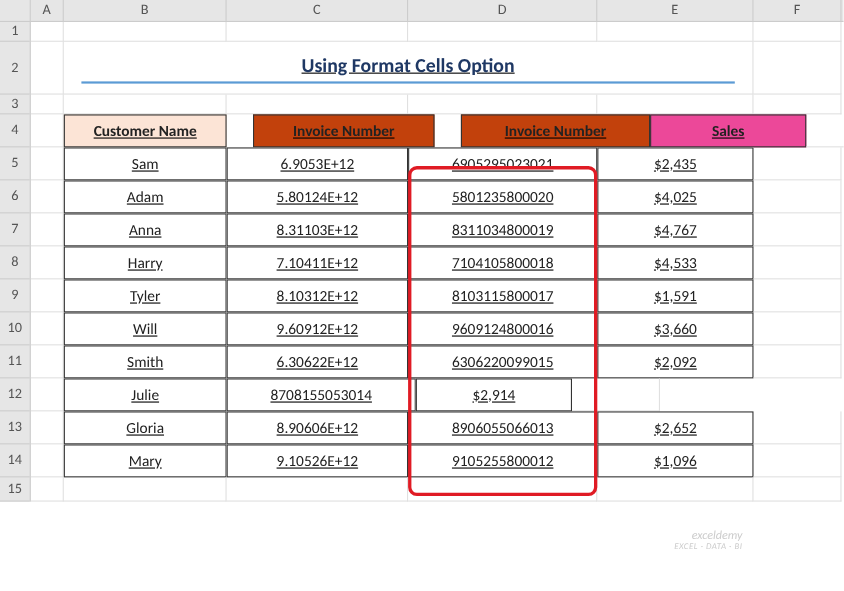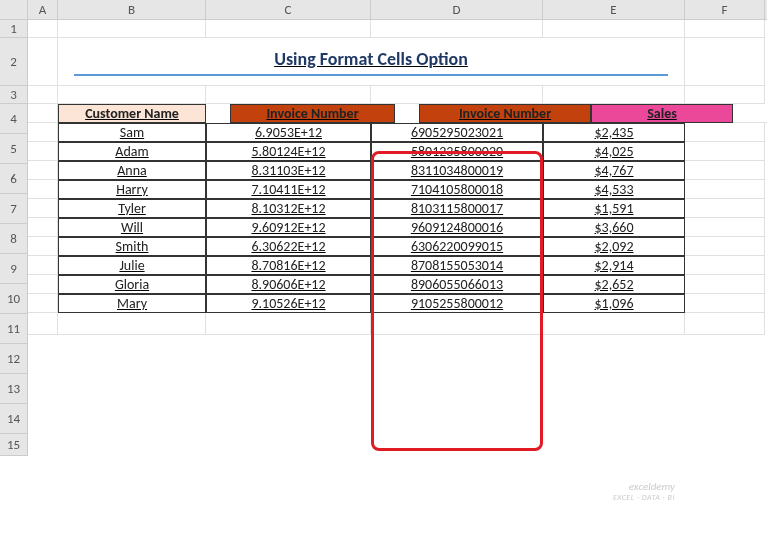--- a/index.html
+++ b/index.html
@@ -69,21 +69,21 @@
     .grid {
       position: absolute;
       top: 20px; left: 28px; right: 0; bottom: 0; text-decoration: underline;
     }
     .grid-row {
       display: flex;
     }
     .grid-row.r1 { height: 18px; }
     .grid-row.r2 { height: 48px; }
     .grid-row.r3 { height: 18px; }
-    .grid-row.rdata { height: 19px; }
+    .grid-row.rdata { height: 30px; }
     .grid-row.r15 { height: 22px; }
     .cell {
       border-right: 1px solid #e0e0e0;
       border-bottom: 1px solid #e0e0e0;
       flex-shrink: 0;
       display: flex;
       align-items: center;
       justify-content: center;
       font-size: 14px;
       color: #222;
@@ -262,21 +262,20 @@
         <div class="cell col-A"></div>
         <div class="cell col-B td">Smith</div>
         <div class="cell col-C td">6.30622E+12</div>
         <div class="cell col-D td">6306220099015</div>
         <div class="cell col-E td">$2,092</div>
         <div class="cell col-F"></div>
       </div>
       <div class="grid-row rdata">
         <div class="cell col-A"></div>
         <div class="cell col-B td">Julie</div>
-        <div class="cell col-C td">8.70816E+12</div>
         <div class="cell col-D td">8708155053014</div>
         <div class="cell col-E td">$2,914</div>
         <div class="cell col-F"></div>
       </div>
       <div class="grid-row rdata">
         <div class="cell col-A"></div>
         <div class="cell col-B td">Gloria</div>
         <div class="cell col-C td">8.90606E+12</div>
         <div class="cell col-D td">8906055066013</div>
         <div class="cell col-E td">$2,652</div>

